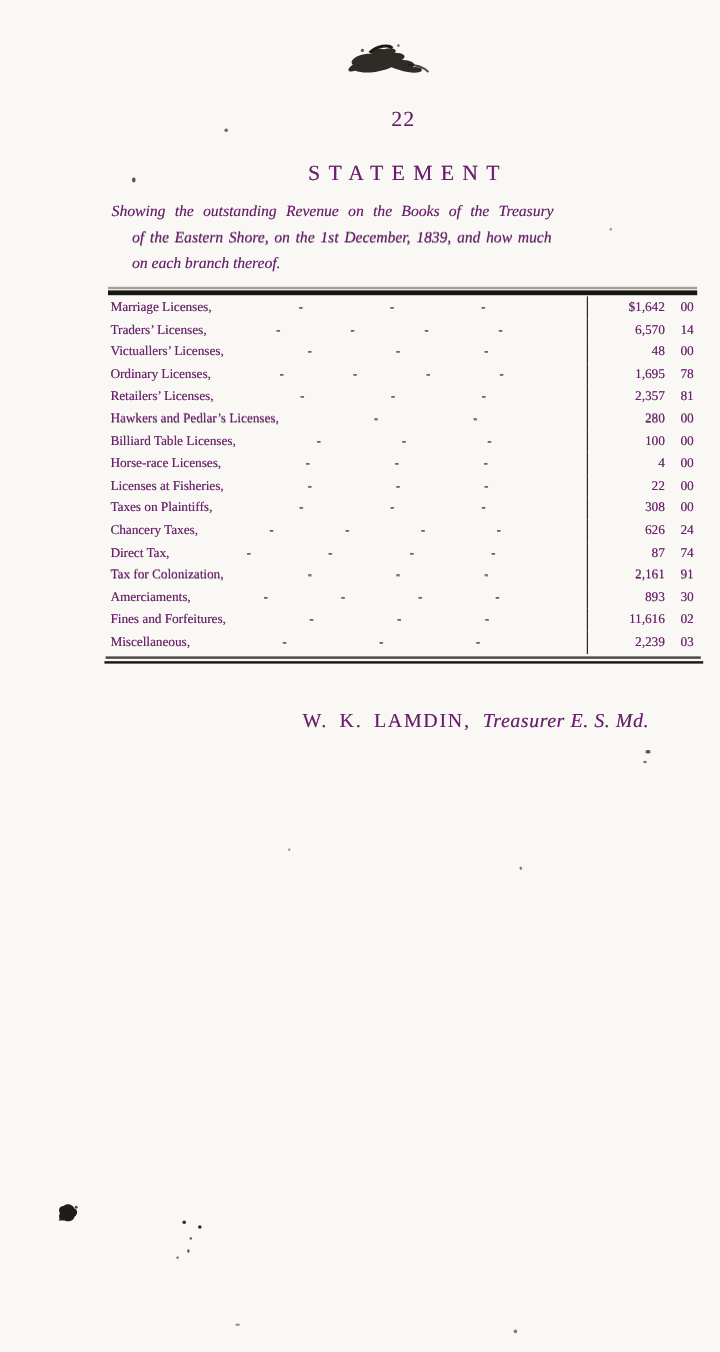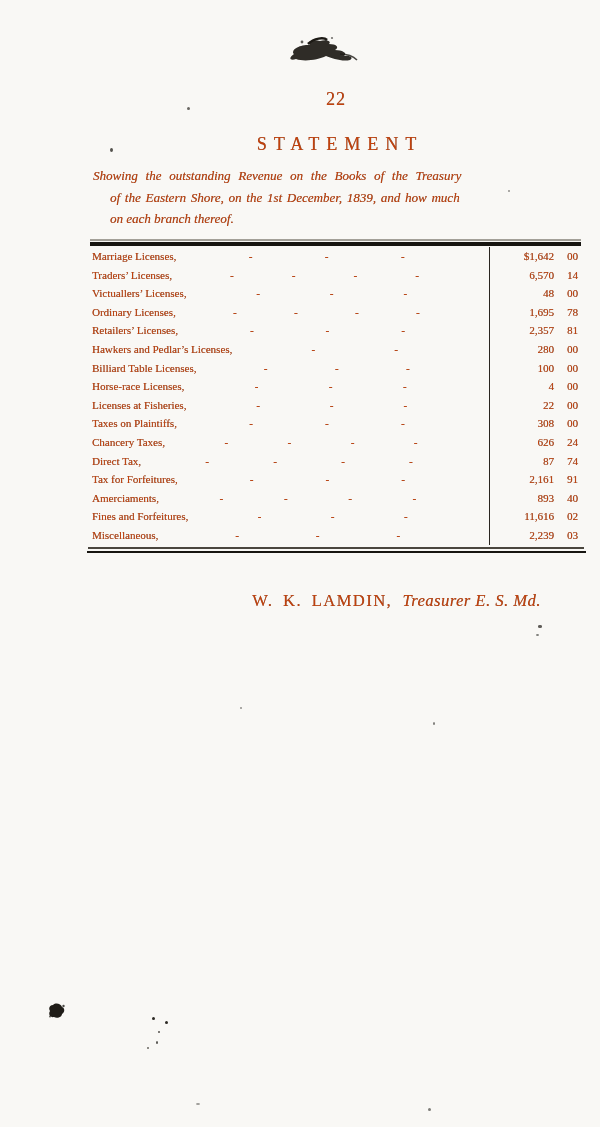--- a/index.html
+++ b/index.html
@@ -7,21 +7,21 @@
     width: 600px; height: 1127px;
     overflow: hidden;
     font-family: "Liberation Serif", "DejaVu Serif", serif;
   }
   .page {
     position: relative;
     width: 600px; height: 1127px;
     background: #f9f8f5;
     color: #221f1b;
   }
-  .ink { color: #c2410c; text-shadow: 0.2px 0.2px 0.4px rgba(34,30,24,0.55); }
+  .ink { color: #701a75; text-shadow: 0.2px 0.2px 0.4px rgba(34,30,24,0.55); }
 
   
   .ornament { position: absolute; left: 280px; top: 32px; width: 78px; height: 36px; }
 
   .page-number {
     position: absolute; left: 36px; top: 89px; width: 600px;
     text-align: center; font-size: 18px; letter-spacing: 1px;
   }
   .title {
     position: absolute; left: 40px; top: 134px; width: 600px;
@@ -265,42 +265,42 @@
             <span class="dash">-</span>
             <span class="dash">-</span>
             <span class="dash">-</span>
           </span>
     <span class="v-col">
       <span class="v-dollars">87</span>
       <span class="v-cents">74</span>
     </span>
   </div>
         <div class="t-row">
-    <span class="t-label">Tax for Forfeitures,</span>
+    <span class="t-label">Tax for Colonization,</span>
     <span class="t-leader">
             <span class="dash">-</span>
             <span class="dash">-</span>
             <span class="dash">-</span>
           </span>
     <span class="v-col">
       <span class="v-dollars">2,161</span>
       <span class="v-cents">91</span>
     </span>
   </div>
         <div class="t-row">
     <span class="t-label">Amerciaments,</span>
     <span class="t-leader">
             <span class="dash">-</span>
             <span class="dash">-</span>
             <span class="dash">-</span>
             <span class="dash">-</span>
           </span>
     <span class="v-col">
       <span class="v-dollars">893</span>
-      <span class="v-cents">40</span>
+      <span class="v-cents">30</span>
     </span>
   </div>
         <div class="t-row">
     <span class="t-label">Fines and Forfeitures,</span>
     <span class="t-leader">
             <span class="dash">-</span>
             <span class="dash">-</span>
             <span class="dash">-</span>
           </span>
     <span class="v-col">

